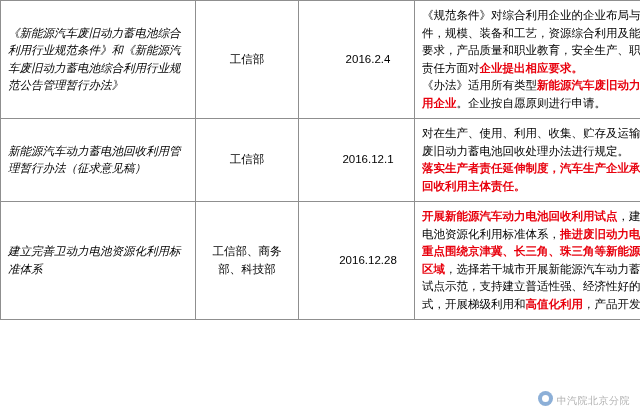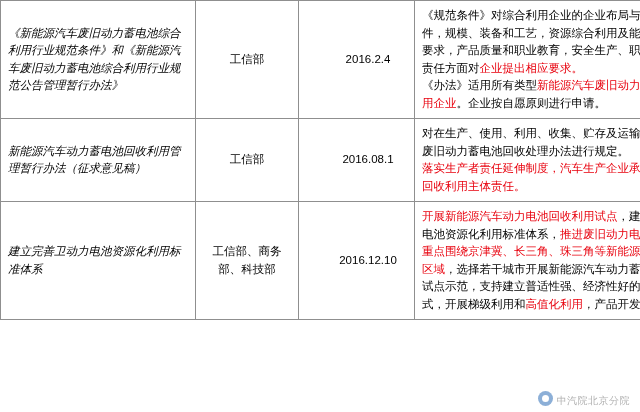--- a/index.html
+++ b/index.html
@@ -46,20 +46,21 @@
   td.col-content {
     width: 294px;
     text-align: left;
     vertical-align: top;
   }
   .blue {
     color: #1f4fd8;
   }
   .red {
     color: #e8000d;
+    font-weight: bold;
   }
   .black {
     color: #000000;
   }
   .para {
     margin: 0;
     text-indent: 0;
   }
   .para + .para {
     margin-top: 0px;
@@ -126,38 +127,38 @@
       </td>
     </tr>
     <tr>
       <td class="col-policy policy-cell blue">
         <span>新能源汽车动力蓄电池回收利用管理暂行办法（征求意见稿）</span>
       </td>
       <td class="col-dept">
         <span>工信部</span>
       </td>
       <td class="col-date">
-        <span>2016.08.1</span>
+        <span>2016.12.1</span>
       </td>
       <td class="col-content">
         <div class="rich-content">
             <p class="para"><span class="black">对在生产、使用、利用、收集、贮存及运输过程中产生的废旧动力蓄电池回收处理办法进行规定。</span></p>
             <p class="para"><span class="red">落实生产者责任延伸制度，汽车生产企业承担动力蓄电池回收利用主体责任。</span></p>
           </div>
       </td>
     </tr>
     <tr>
       <td class="col-policy policy-cell blue">
         <span>建立完善卫动力电池资源化利用标准体系</span>
       </td>
       <td class="col-dept">
         <span>工信部、商务部、科技部</span>
       </td>
       <td class="col-date">
-        <span>2016.12.10</span>
+        <span>2016.12.28</span>
       </td>
       <td class="col-content">
         <div class="rich-content">
             <p class="para"><span class="red">开展新能源汽车动力电池回收利用试点</span><span class="black">，建立完善卫动力电池资源化利用标准体系，</span><span class="red">推进废旧动力电池梯级利用。</span></p>
             <p class="para"><span class="red">重点围绕京津冀、长三角、珠三角等新能源汽车发展聚区区域</span><span class="black">，选择若干城市开展新能源汽车动力蓄电池回收利用试点示范，支持建立普适性强、经济性好的回收利用模式，开展梯级利用和</span><span class="red">高值化利用</span><span class="black">，产品开发及示范应用。</span></p>
           </div>
       </td>
     </tr>
   </tbody>
 </table>

